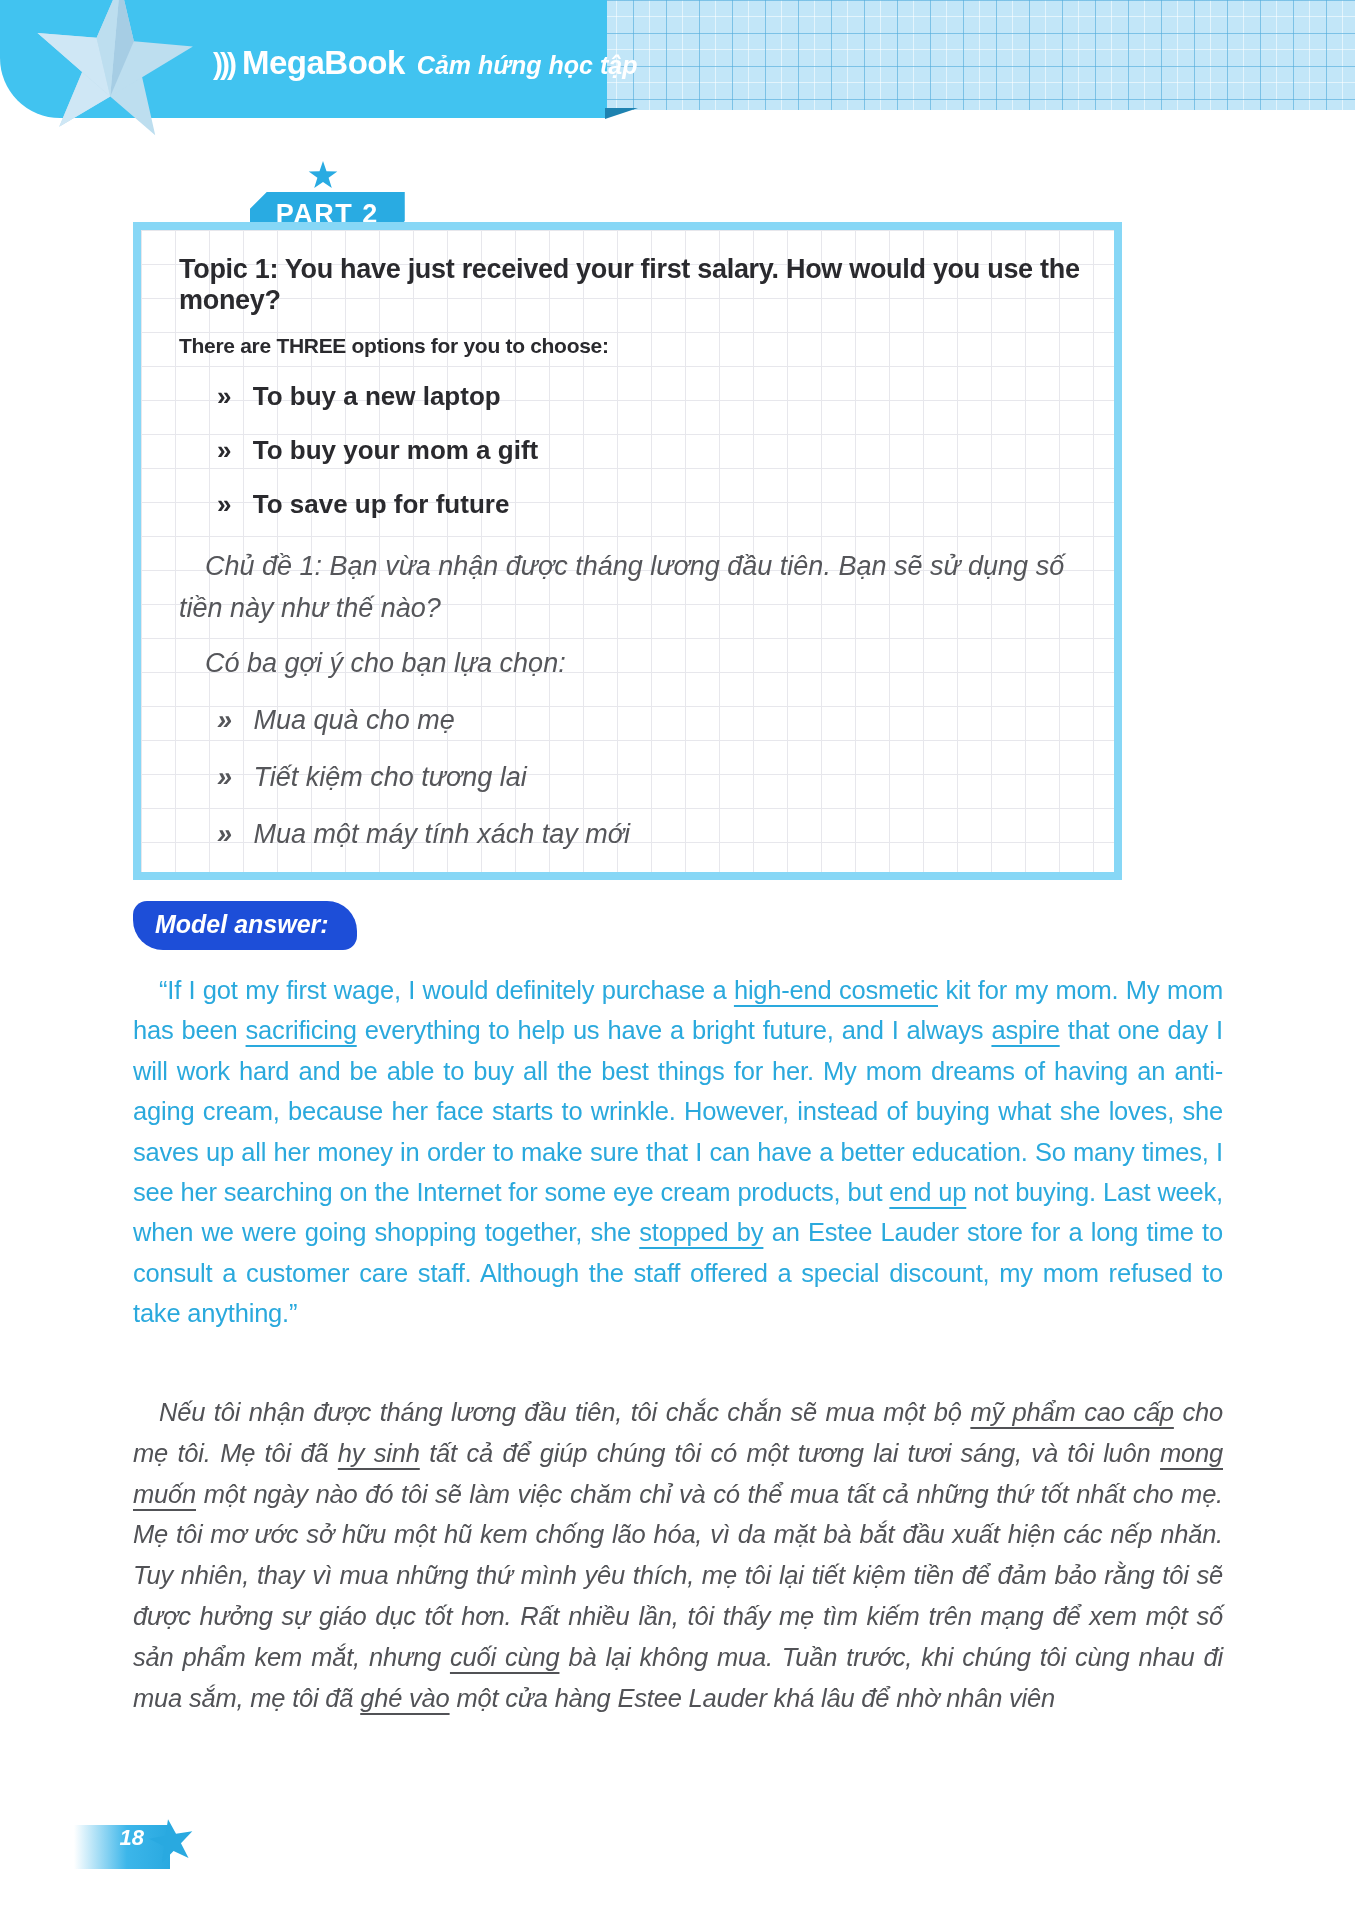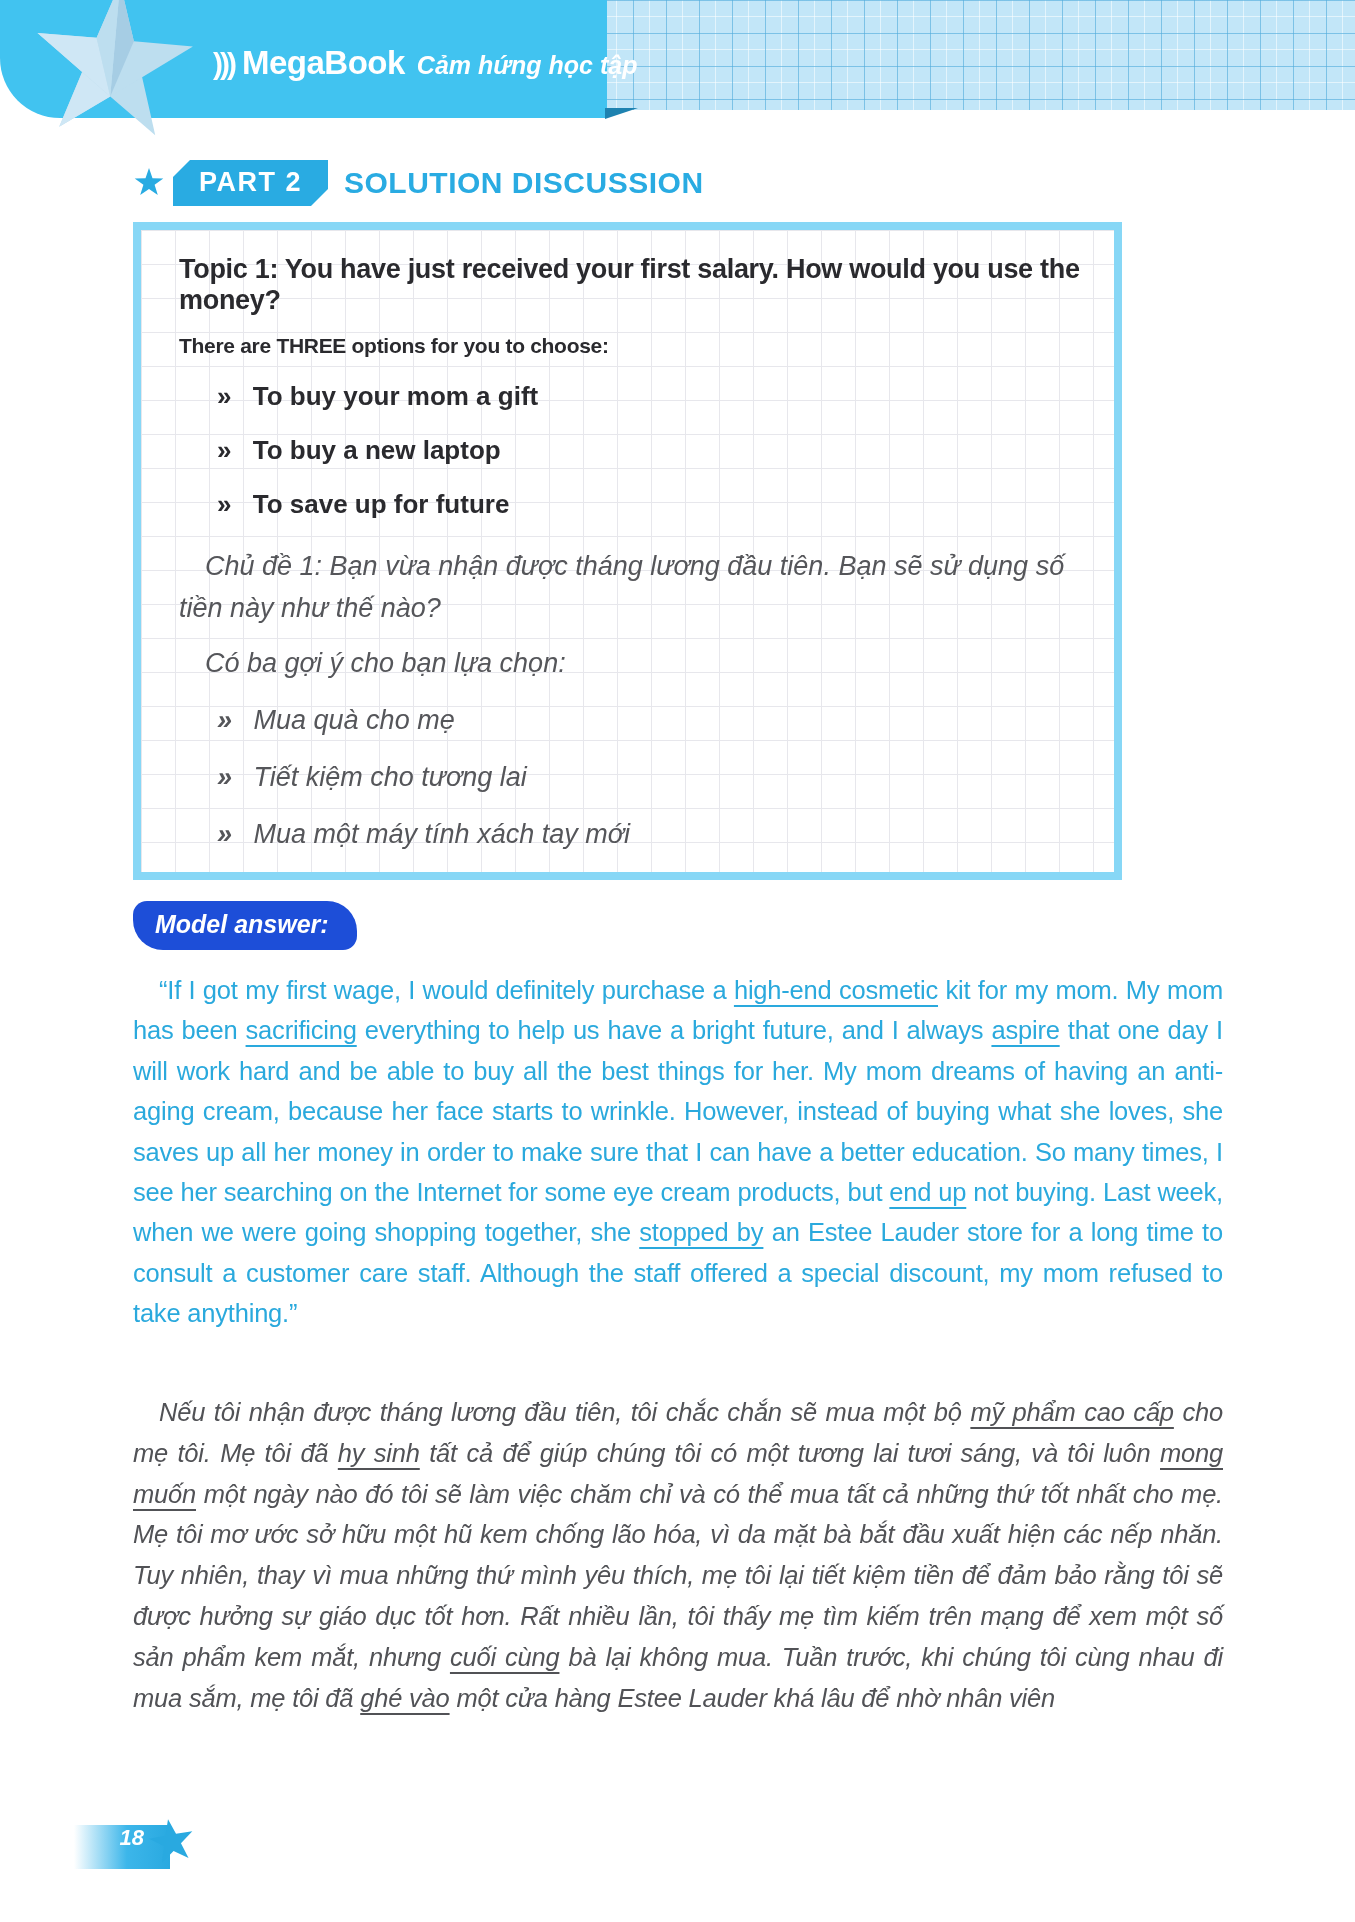--- a/index.html
+++ b/index.html
@@ -31,21 +31,21 @@
   .origami-star{ position:absolute; left:18px; top:-20px; }
   .logo-row{
     position:absolute; left:213px; top:44px; display:flex; align-items:baseline;
     color:#ffffff; white-space:nowrap;
   }
   .logo-mark{ font-weight:800; font-size:30px; letter-spacing:-3px; margin-right:8px; }
   .logo-text{ font-weight:700; font-size:33px; letter-spacing:-0.5px; }
   .logo-tagline{ font-style:italic; font-weight:600; font-size:25px; margin-left:12px; }
 
   
-  .part-row{ position:absolute; left:133px; top:160px; display:flex; align-items:center; }
+  .part-row{ position:absolute; left:133px; top:160px; display:flex; align-items:center;flex-direction:column; }
   .part-star{ margin-right:8px; }
   .part-badge{
     background:#29abe2; color:#ffffff; font-weight:800; font-size:27px; letter-spacing:1.5px;
     padding:7px 26px 8px 26px;
     clip-path:polygon(17px 0,100% 0,100% calc(100% - 17px),calc(100% - 17px) 100%,0 100%,0 17px);
   }
   .part-title{
     margin:0 13px 0 16px; color:#29abe2; font-weight:800; font-size:30px; letter-spacing:0.5px;
   }
 
@@ -133,25 +133,25 @@
     </div>
     <h1 class="part-title">SOLUTION DISCUSSION</h1>
   </div>
 
   <section class="topic-box">
     <p class="t-title">Topic 1: You have just received your first salary. How would you use the money?</p>
     <p class="t-intro">There are THREE options for you to choose:</p>
     <ul class="t-opts">
       <li>
         <span class="bullet">»</span>
-        <span>To buy your mom a gift</span>
+        <span>To buy a new laptop</span>
       </li>
       <li>
         <span class="bullet">»</span>
-        <span>To buy a new laptop</span>
+        <span>To buy your mom a gift</span>
       </li>
       <li>
         <span class="bullet">»</span>
         <span>To save up for future</span>
       </li>
     </ul>
     <p class="t-vi t-vi-title">Chủ đề 1: Bạn vừa nhận được tháng lương đầu tiên. Bạn sẽ sử dụng số tiền này như thế nào?</p>
     <p class="t-vi t-vi-intro">Có ba gợi ý cho bạn lựa chọn:</p>
     <ul class="t-opts t-opts-vi">
       <li>

